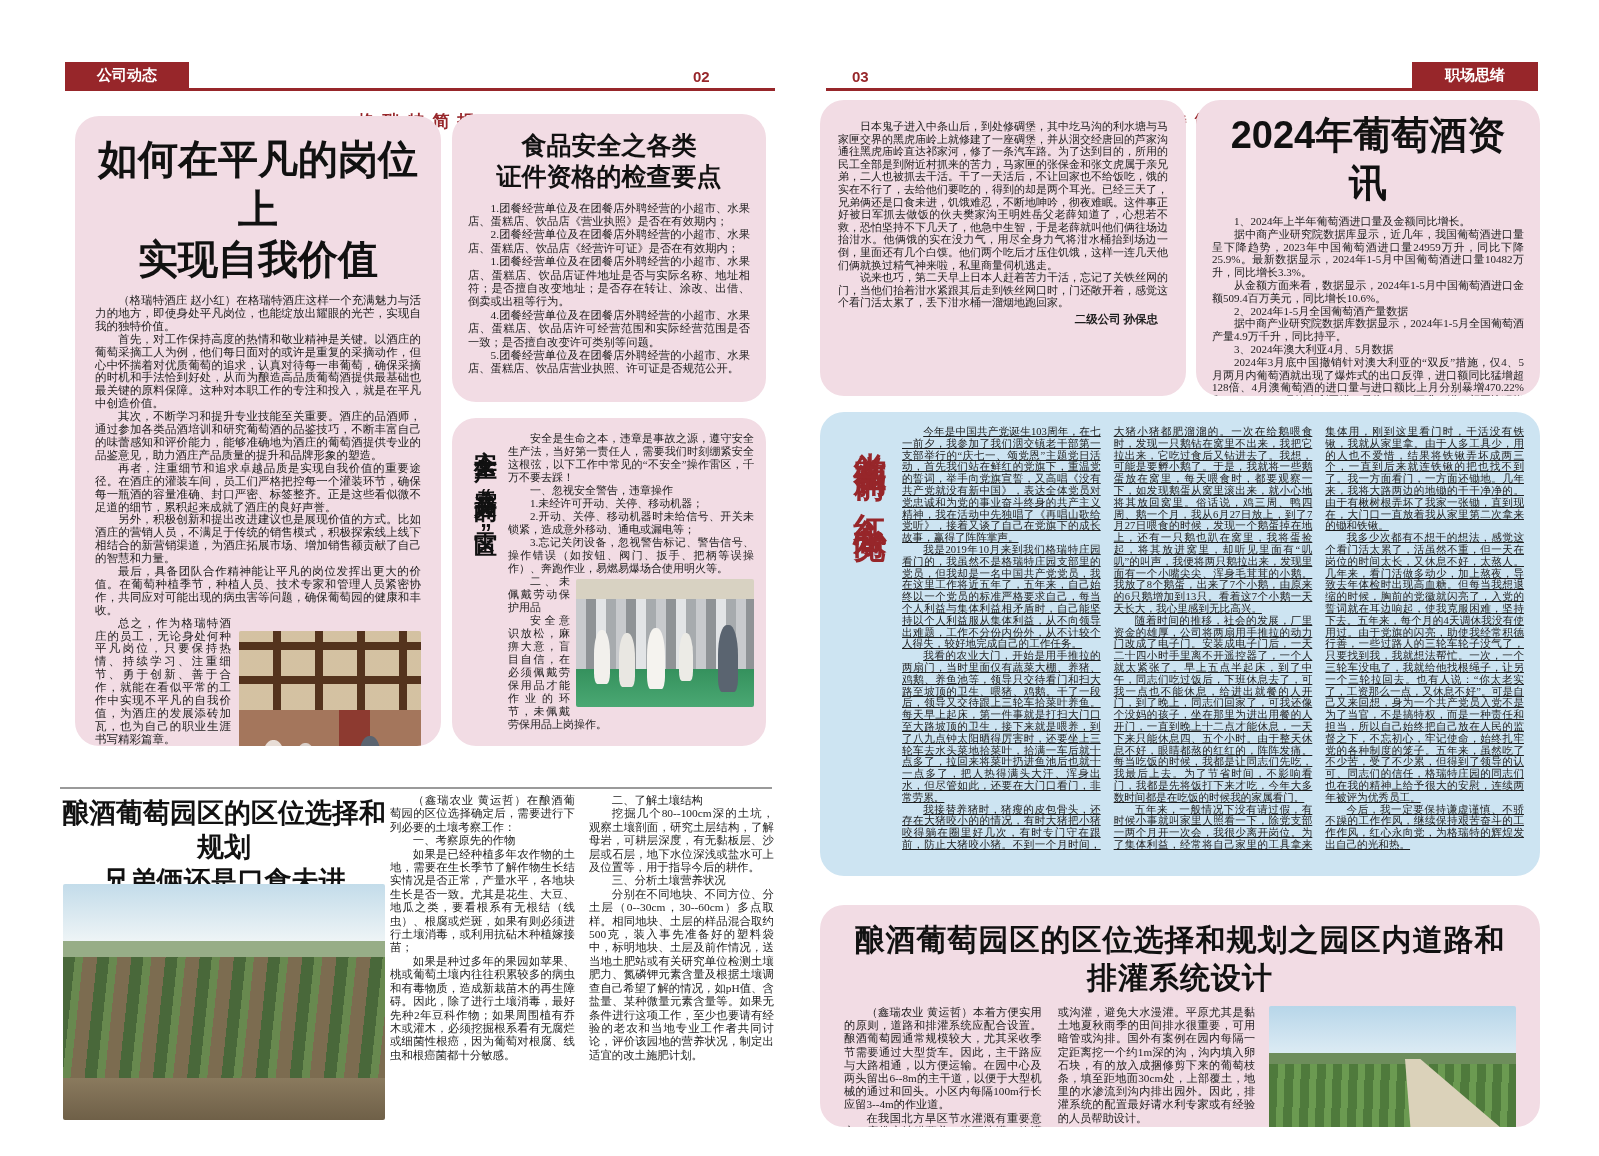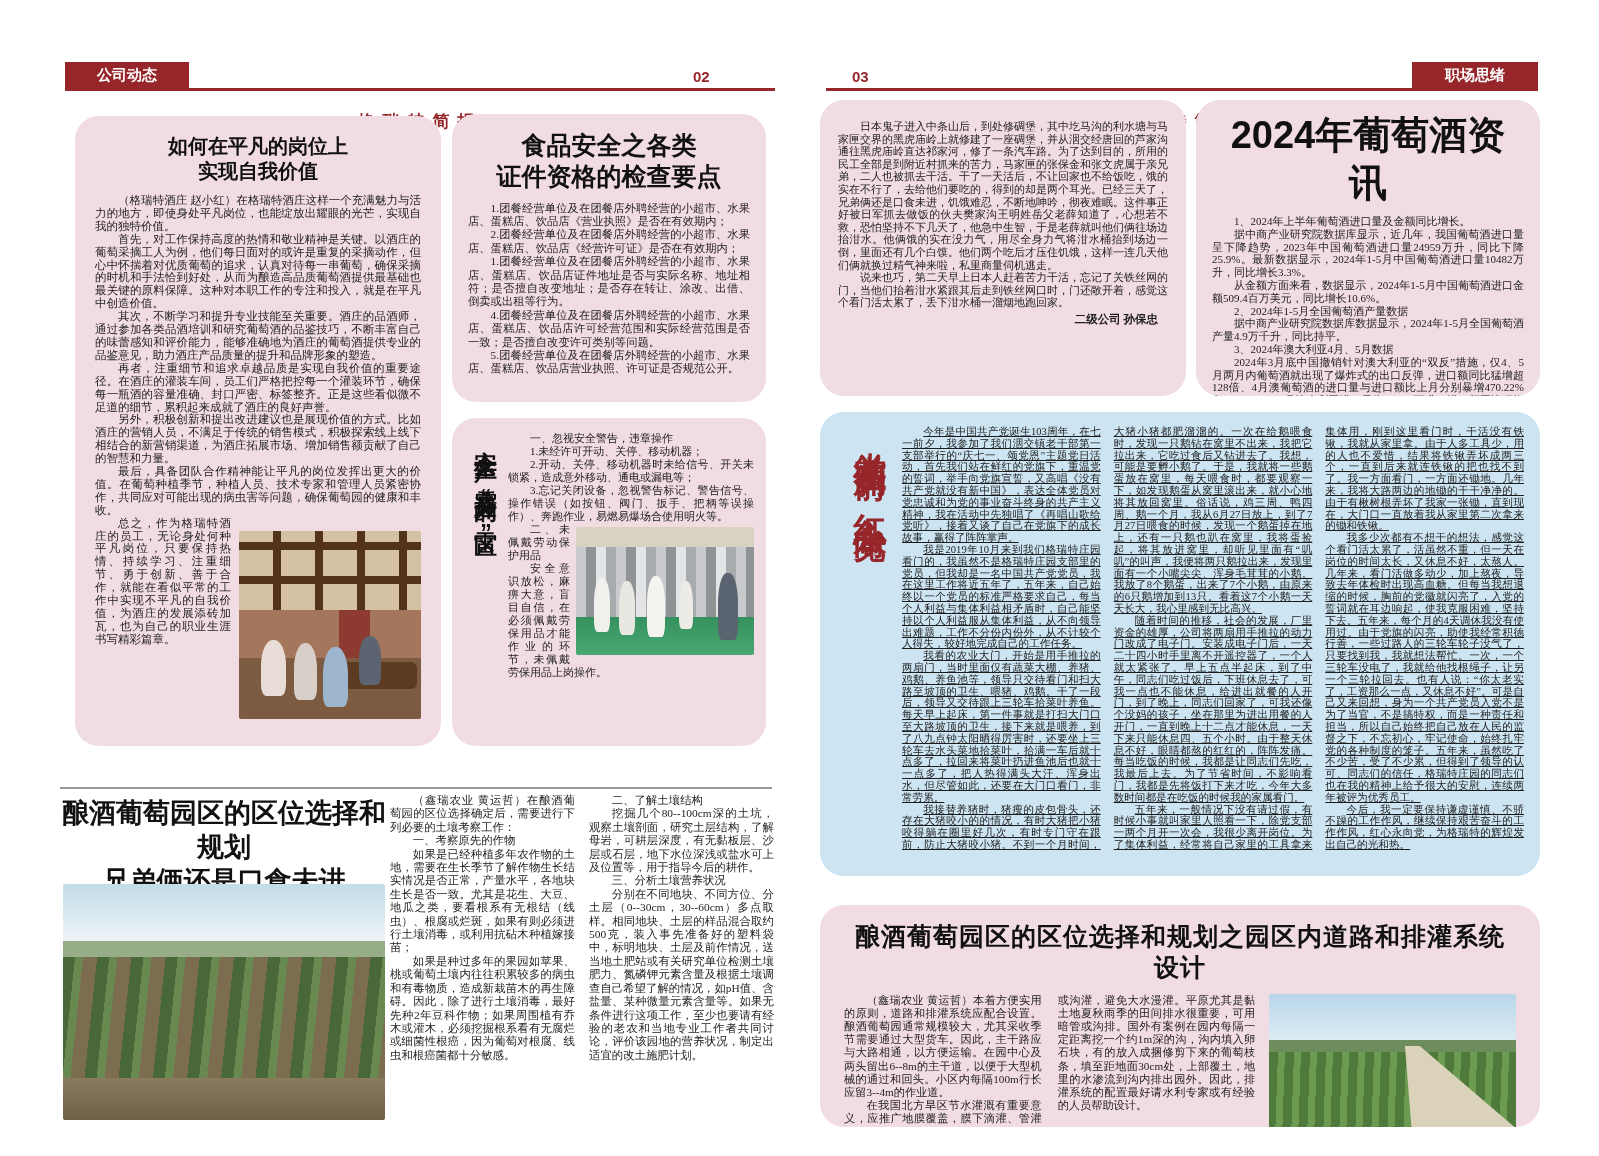--- a/index.html
+++ b/index.html
@@ -73,21 +73,21 @@
 <div class="abs masthead" style="left:65px; top:66px; width:710px;">格瑞特简报</div>
 <div class="abs page-num" style="left:693px; top:68px;">02</div>
 <div class="abs head-rule" style="left:65px; top:88px; width:710px;"></div>
 
 <div class="abs page-num" style="left:852px; top:68px;">03</div>
 <div class="abs masthead" style="left:826px; top:66px; width:712px;">格瑞特简报</div>
 <div class="abs section-label" style="left:1412px; top:62px; width:126px;">职场思绪</div>
 <div class="abs head-rule" style="left:826px; top:88px; width:712px;"></div>
 
 <div class="abs pinkbox" style="left:75px; top:116px; width:366px; height:630px; padding:18px 20px;">
-  <div class="art-title" style="font-size:20px;">
+  <div class="art-title" style="font-size:40px;">
     <div>如何在平凡的岗位上</div>
     <div>实现自我价值</div>
   </div>
   <div class="body-txt" style="font-size:11.5px; line-height:12.9px; margin-top:10px;">
     <p>（格瑞特酒庄 赵小红）在格瑞特酒庄这样一个充满魅力与活力的地方，即使身处平凡岗位，也能绽放出耀眼的光芒，实现自我的独特价值。</p>
     <p>首先，对工作保持高度的热情和敬业精神是关键。以酒庄的葡萄采摘工人为例，他们每日面对的或许是重复的采摘动作，但心中怀揣着对优质葡萄的追求，认真对待每一串葡萄，确保采摘的时机和手法恰到好处，从而为酿造高品质葡萄酒提供最基础也最关键的原料保障。这种对本职工作的专注和投入，就是在平凡中创造价值。</p>
     <p>其次，不断学习和提升专业技能至关重要。酒庄的品酒师，通过参加各类品酒培训和研究葡萄酒的品鉴技巧，不断丰富自己的味蕾感知和评价能力，能够准确地为酒庄的葡萄酒提供专业的品鉴意见，助力酒庄产品质量的提升和品牌形象的塑造。</p>
     <p>再者，注重细节和追求卓越品质是实现自我价值的重要途径。在酒庄的灌装车间，员工们严格把控每一个灌装环节，确保每一瓶酒的容量准确、封口严密、标签整齐。正是这些看似微不足道的细节，累积起来成就了酒庄的良好声誉。</p>
     <p>另外，积极创新和提出改进建议也是展现价值的方式。比如酒庄的营销人员，不满足于传统的销售模式，积极探索线上线下相结合的新营销渠道，为酒庄拓展市场、增加销售额贡献了自己的智慧和力量。</p>
     <p>最后，具备团队合作精神能让平凡的岗位发挥出更大的价值。在葡萄种植季节，种植人员、技术专家和管理人员紧密协作，共同应对可能出现的病虫害等问题，确保葡萄园的健康和丰收。</p>
@@ -115,20 +115,21 @@
     <p>2.团餐经营单位及在团餐店外聘经营的小超市、水果店、蛋糕店、饮品店《经营许可证》是否在有效期内；</p>
     <p>1.团餐经营单位及在团餐店外聘经营的小超市、水果店、蛋糕店、饮品店证件地址是否与实际名称、地址相符；是否擅自改变地址；是否存在转让、涂改、出借、倒卖或出租等行为。</p>
     <p>4.团餐经营单位及在团餐店外聘经营的小超市、水果店、蛋糕店、饮品店许可经营范围和实际经营范围是否一致；是否擅自改变许可类别等问题。</p>
     <p>5.团餐经营单位及在团餐店外聘经营的小超市、水果店、蛋糕店、饮品店营业执照、许可证是否规范公开。</p>
   </div>
 </div>
 
 <div class="abs pinkbox" style="left:452px; top:418px; width:314px; height:328px; padding:14px 12px; display:flex;">
   <div class="vtitle" style="font-size:23px; letter-spacing:3px; width:38px; height:100%;">安全生产 需避开的“雷区”</div>
   <div class="body-txt" style="flex:1; font-size:11px; line-height:13px; padding-left:6px;">
+    <p>安全是生命之本，违章是事故之源，遵守安全生产法，当好第一责任人，需要我们时刻绷紧安全这根弦，以下工作中常见的“不安全”操作雷区，千万不要去踩！</p>
     <p>一、忽视安全警告，违章操作</p>
     <p>1.未经许可开动、关停、移动机器；</p>
     <p>2.开动、关停、移动机器时未给信号、开关未锁紧，造成意外移动、通电或漏电等；</p>
     <p>3.忘记关闭设备，忽视警告标记、警告信号、操作错误（如按钮、阀门、扳手、把柄等误操作）、奔跑作业，易燃易爆场合使用明火等。</p>
     <div class="photo ph-tanks" style="float:right; width:178px; height:128px; margin:4px 0 0 6px;">
       <div class="top"></div>
       <div class="tanks"></div>
       <div class="floor"></div>
       <div class="person" style="left:10%;top:40%;width:9%;height:42%;background:#f2f0ec;"></div>
       <div class="person" style="left:24%;top:42%;width:9%;height:42%;background:#e9e7e2;"></div>
@@ -197,21 +198,21 @@
     <p>我接替养猪时，猪瘦的皮包骨头，还存在大猪咬小的的情况，有时大猪把小猪咬得躺在圈里好几次，有时专门守在跟前，防止大猪咬小猪。不到一个月时间，大猪小猪都肥溜溜的。一次在给鹅喂食时，发现一只鹅钻在窝里不出来，我把它拉出来，它吃过食后又钻进去了。我想，可能是要孵小鹅了。于是，我就将一些鹅蛋放在窝里，每天喂食时，都要观察一下，如发现鹅蛋从窝里滚出来，就小心地将其放回窝里。俗话说，鸡三周、鸭四周、鹅一个月，我从6月27日放上，到了7月27日喂食的时候，发现一个鹅蛋掉在地上，还有一只鹅也趴在窝里，我将蛋捡起，将其放进窝里，却听见里面有“叽叽”的叫声，我便将两只鹅拉出来，发现里面有一个小嘴尖尖、浑身毛茸茸的小鹅。我放了8个鹅蛋，出来了7个小鹅，由原来的6只鹅增加到13只。看着这7个小鹅一天天长大，我心里感到无比高兴。</p>
     <p>随着时间的推移，社会的发展，厂里资金的雄厚，公司将两扇用手推拉的动力门改成了电子门。安装成电子门后，一天二十四小时手里离不开遥控器了，一个人就太紧张了。早上五点半起床，到了中午，同志们吃过饭后，下班休息去了，可我一点也不能休息，给进出就餐的人开门，到了晚上，同志们回家了，可我还像个没妈的孩子，坐在那里为进出用餐的人开门，一直到晚上十二点才能休息，一天下来只能休息四、五个小时。由于整天休息不好，眼睛都熬的红红的，阵阵发痛。每当吃饭的时候，我都是让同志们先吃，我最后上去。为了节省时间，不影响看门，我都是先将饭打下来才吃，今年大多数时间都是在吃饭的时候我的家属看门。</p>
     <p>五年来，一般情况下没有请过假，有时候小事就叫家里人照看一下，除党支部一两个月开一次会，我很少离开岗位。为了集体利益，经常将自己家里的工具拿来集体用，刚到这里看门时，干活没有铁锹，我就从家里拿。由于人多工具少，用的人也不爱惜，结果将铁锹弄坏成两三个，一直到后来就连铁锹的把也找不到了。我一方面看门，一方面还锄地。几年来，我将大路两边的地锄的干干净净的。由于有楸树根弄坏了我家一张锄，直到现在，大门口一直放着我从家里第二次拿来的锄和铁锹。</p>
     <p>我多少次都有不想干的想法，感觉这个看门活太累了，活虽然不重，但一天在岗位的时间太长，又休息不好，太熬人。几年来，看门活做多动少，加上熬夜，导致去年体检时出现高血糖。但每当我想退缩的时候，胸前的党徽就闪亮了，入党的誓词就在耳边响起，使我克服困难，坚持下去。五年来，每个月的4天调休我没有使用过。由于党旗的闪亮，助使我经常积德行善，一些过路人的三轮车轮子没气了，只要找到我，我就想法帮忙。一次，一个三轮车没电了，我就给他找根绳子，让另一个三轮拉回去。也有人说：“你太老实了，工资那么一点，又休息不好”。可是自己又来回想，身为一个共产党员入党不是为了当官，不是搞特权，而是一种责任和担当，所以自己始终把自己放在人民的监督之下，不忘初心，牢记使命，始终扎牢党的各种制度的笼子。五年来，虽然吃了不少苦，受了不少累，但得到了领导的认可、同志们的信任，格瑞特庄园的同志们也在我的精神上给予很大的安慰，连续两年被评为优秀员工。</p>
     <p>今后，我一定要保持谦虚谨慎、不骄不躁的工作作风，继续保持艰苦奋斗的工作作风，红心永向党，为格瑞特的辉煌发出自己的光和热。</p>
     <div class="byline" style="font-size:10.6px;">（二级公司 孙保忠）</div>
   </div>
 </div>
 
 <div class="abs pinkbox" style="left:820px; top:905px; width:720px; height:222px; padding:16px 24px;">
-  <div class="art-title" style="font-size:25px; letter-spacing:1px;">酿酒葡萄园区的区位选择和规划之园区内道路和排灌系统设计</div>
+  <div class="art-title" style="font-size:30px; letter-spacing:1px;">酿酒葡萄园区的区位选择和规划之园区内道路和排灌系统设计</div>
   <div style="display:flex; margin-top:10px;">
     <div class="body-txt" style="width:420px; column-count:2; column-gap:16px; font-size:11.2px; line-height:13.2px;">
       <p>（鑫瑞农业 黄运哲）本着方便实用的原则，道路和排灌系统应配合设置。酿酒葡萄园通常规模较大，尤其采收季节需要通过大型货车。因此，主干路应与大路相通，以方便运输。在园中心及两头留出6--8m的主干道，以便于大型机械的通过和回头。小区内每隔100m行长应留3--4m的作业道。</p>
       <p>在我国北方旱区节水灌溉有重要意义，应推广地膜覆盖，膜下滴灌、管灌或沟灌，避免大水漫灌。平原尤其是黏土地夏秋雨季的田间排水很重要，可用暗管或沟排。国外有案例在园内每隔一定距离挖一个约1m深的沟，沟内填入卵石块，有的放入成捆修剪下来的葡萄枝条，填至距地面30cm处，上部覆土，地里的水渗流到沟内排出园外。因此，排灌系统的配置最好请水利专家或有经验的人员帮助设计。</p>
     </div>
     <div class="photo ph-road" style="width:252px; height:146px; margin-left:14px;">
       <div class="sky"></div>
       <div class="trees"></div>
       <div class="field"></div>
       <div class="road"></div>

